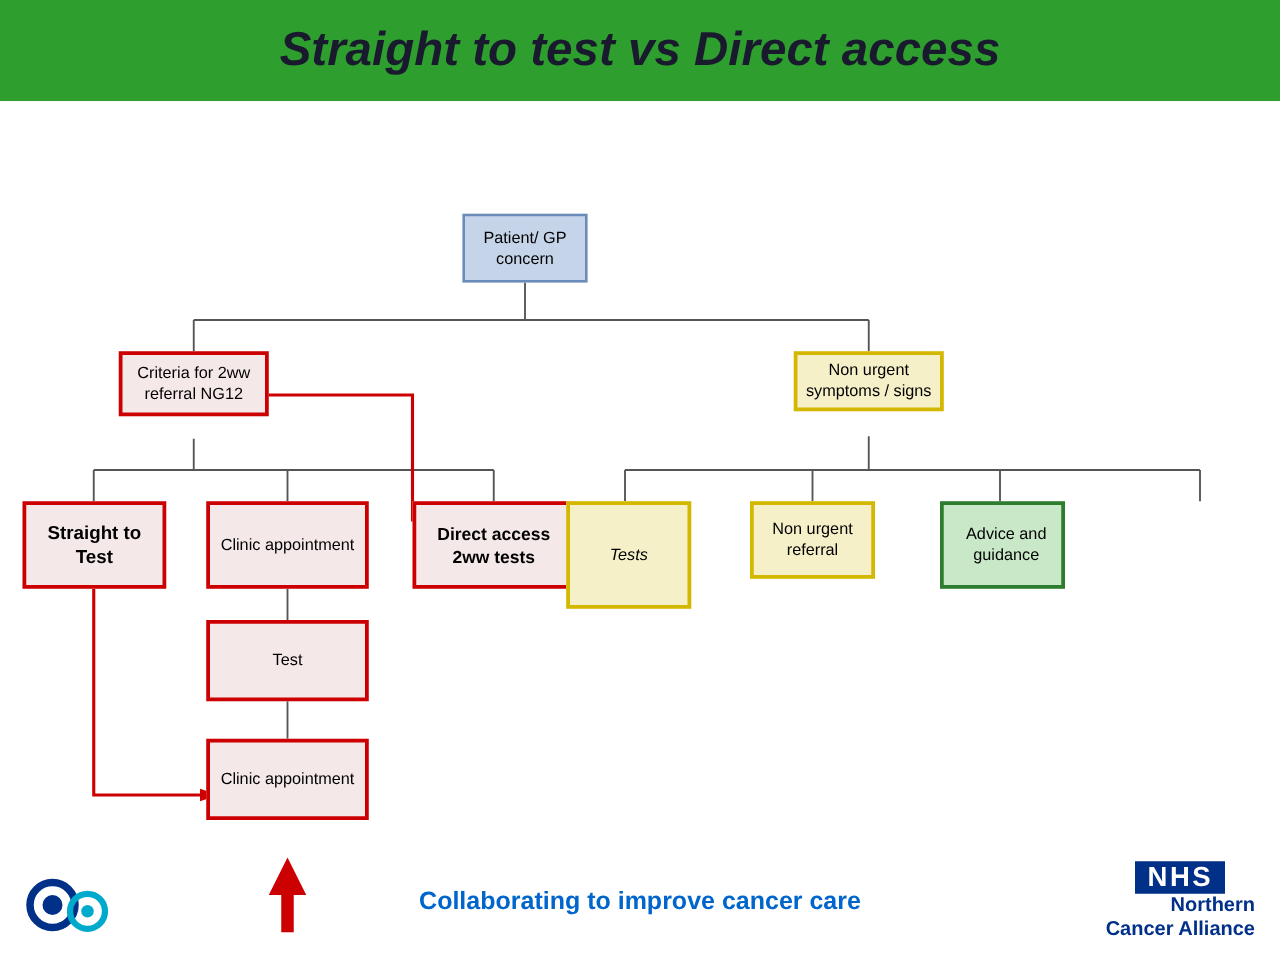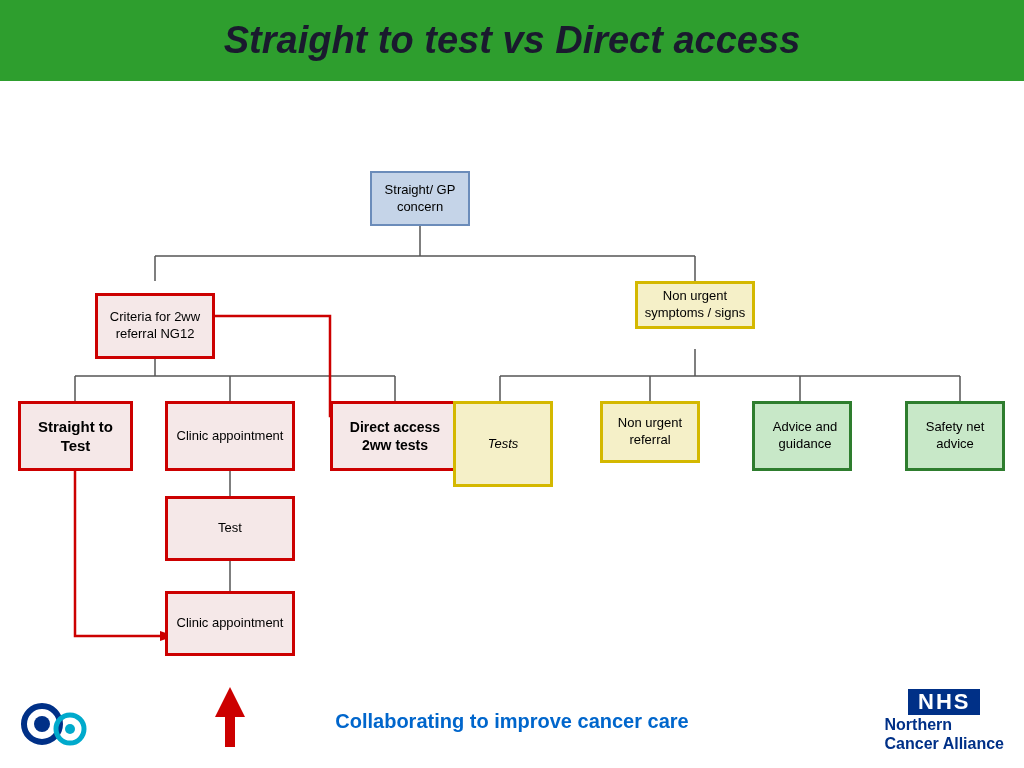--- a/index.html
+++ b/index.html
@@ -103,21 +103,21 @@
       font-weight: bold;
       font-size: 22px;
       padding: 0 10px;
       letter-spacing: 2px;
     }
     .nhs-name {
       color: #003087;
       font-weight: bold;
       font-size: 16px;
       line-height: 1.2;
-      text-align: left;
+      text-align: right;
     }
   </style>
 </head>
 <body>
 
 <div>
   <div class="header">
     <h1>Straight to test  vs Direct access</h1>
   </div>
 </div>
@@ -151,24 +151,24 @@
     <line x1="230" y1="480" x2="230" y2="510" stroke="#555" stroke-width="1.5"></line>
 
     <polyline points="75,390 75,555 165,555" stroke="#cc0000" stroke-width="2.5" fill="none"></polyline>
     <polygon points="160,550 175,555 160,560" fill="#cc0000"></polygon>
 
     <polyline points="370,335 330,335 330,235 200,235" stroke="#cc0000" stroke-width="2.5" fill="none"></polyline>
     <polygon points="205,230 190,235 205,240" fill="#cc0000"></polygon>
   </svg>
 
   <div class="box box-blue" style="left:370px; top:90px; width:100px; height:55px;">
-    <span>Straight/ GP concern</span>
-  </div>
-
-  <div class="box box-red" style="left:95px; top:212px; width:120px; height:66px;">
+    <span>Patient/ GP concern</span>
+  </div>
+
+  <div class="box box-red" style="left:95px; top:200px; width:120px; height:52px;">
     <span>Criteria for 2ww referral NG12</span>
   </div>
 
   <div class="box box-yellow" style="left:635px; top:200px; width:120px; height:48px;">
     <span>Non urgent symptoms / signs</span>
   </div>
 
   <div class="box box-red" style="left:18px; top:320px; width:115px; height:70px; font-weight:bold; font-size:15px;">
     <span>Straight to Test</span>
   </div>
@@ -186,23 +186,20 @@
   </div>
 
   <div class="box box-yellow" style="left:600px; top:320px; width:100px; height:62px;">
     <span>Non urgent referral</span>
   </div>
 
   <div class="box box-green" style="left:752px; top:320px; width:100px; height:70px;padding-left:12px;">
     <span>Advice and guidance</span>
   </div>
 
-  <div class="box box-green" style="left:905px; top:320px; width:100px; height:70px;">
-    <span>Safety net advice</span>
-  </div>
 
   <div class="box box-red" style="left:165px; top:415px; width:130px; height:65px;">
     <span>Test</span>
   </div>
 
   <div class="box box-red" style="left:165px; top:510px; width:130px; height:65px;">
     <span>Clinic appointment</span>
   </div>
 
   <div class="footer">

